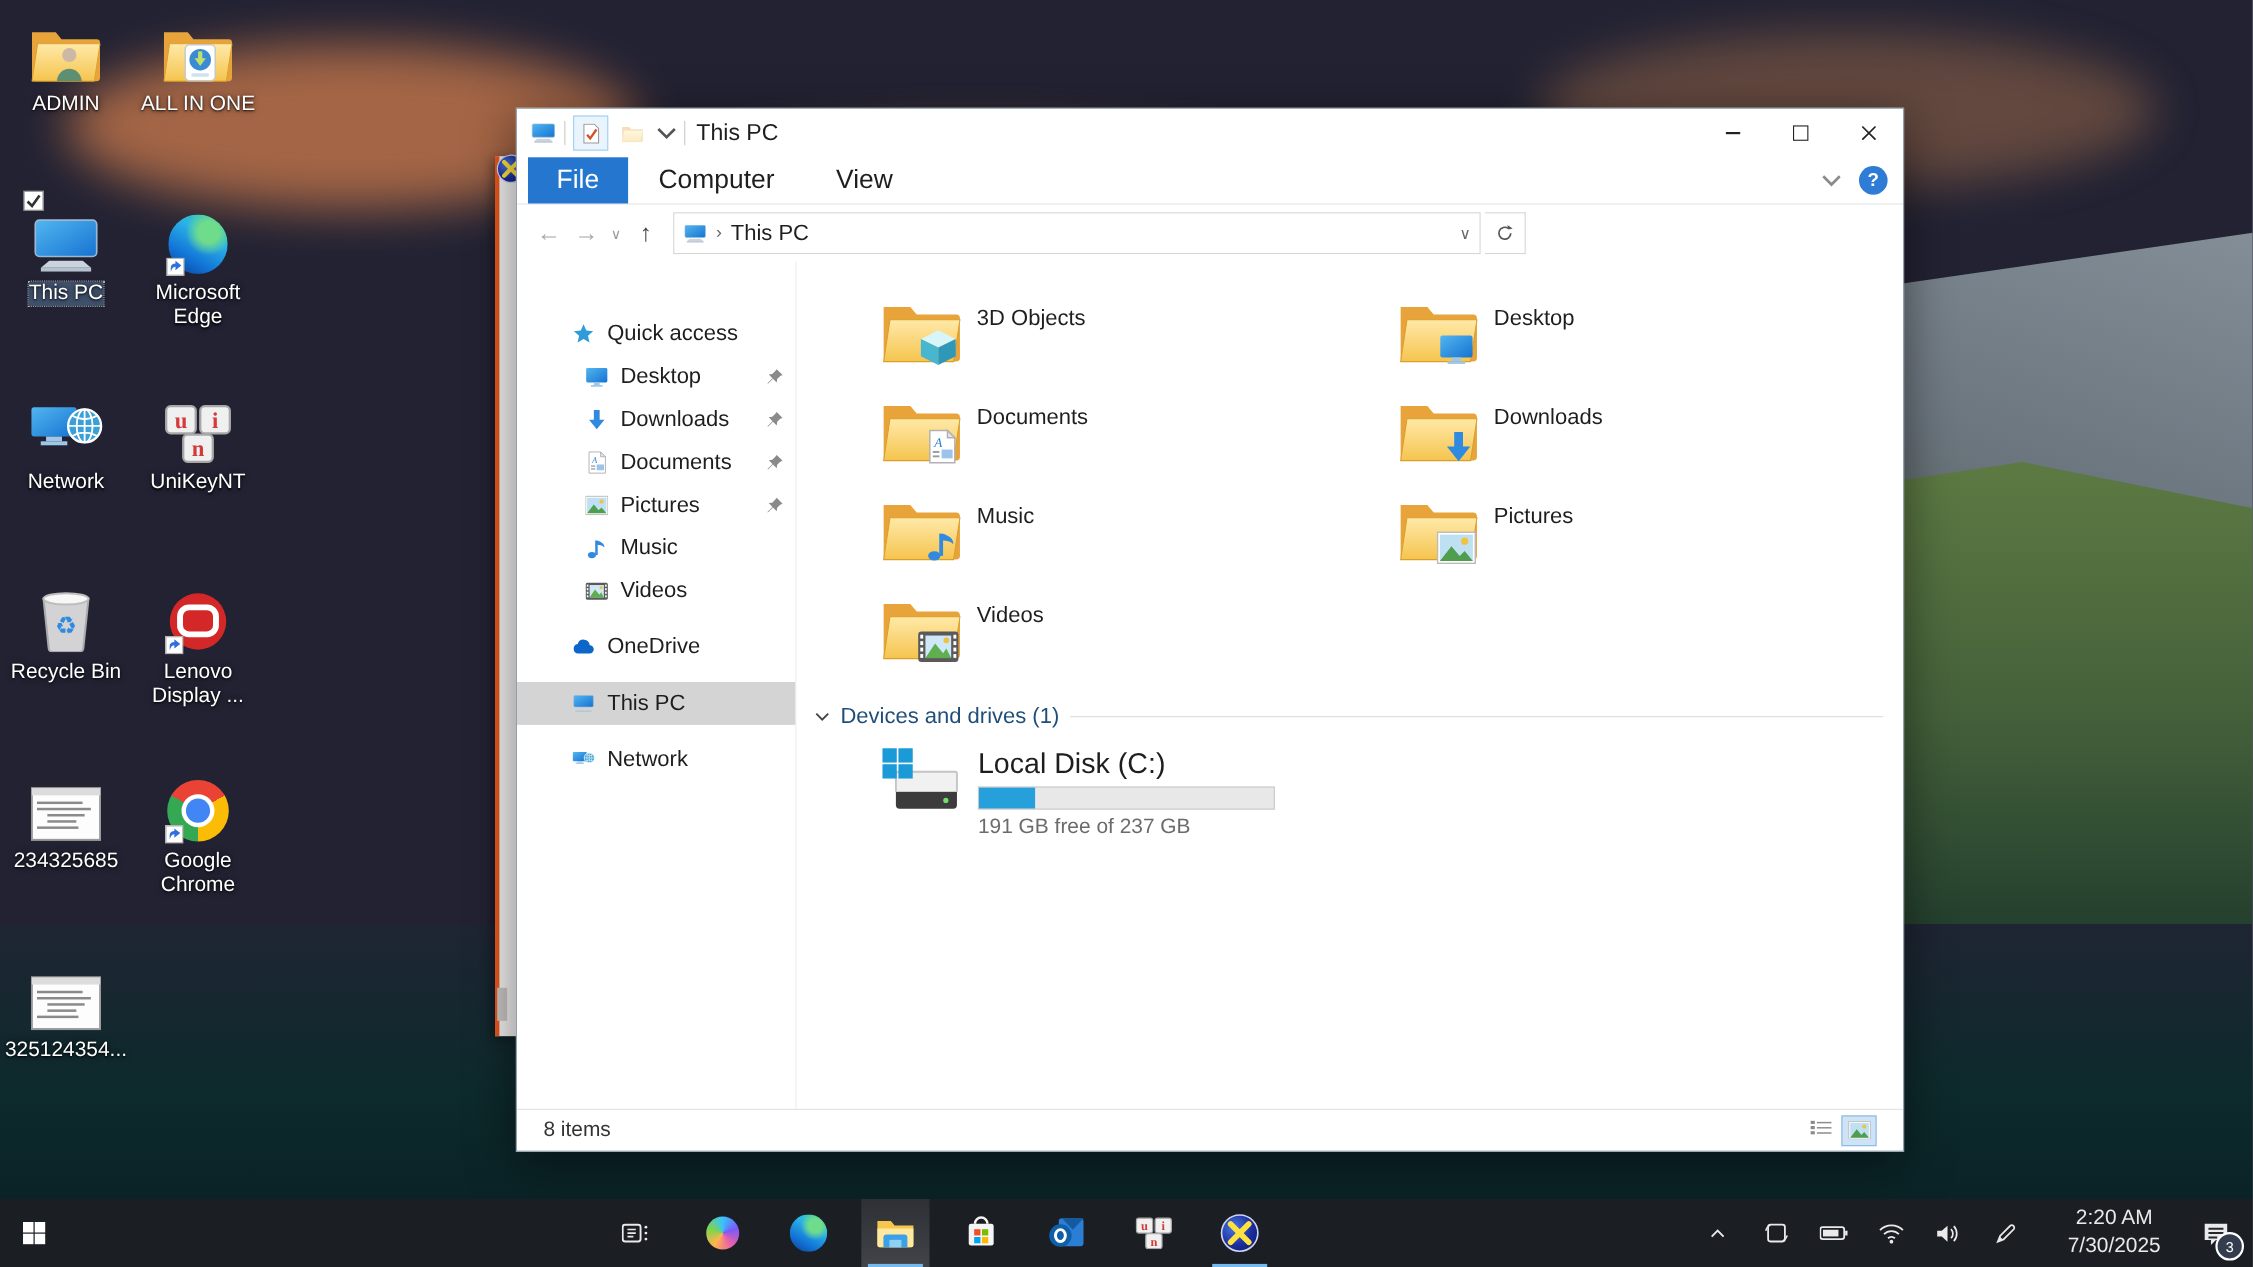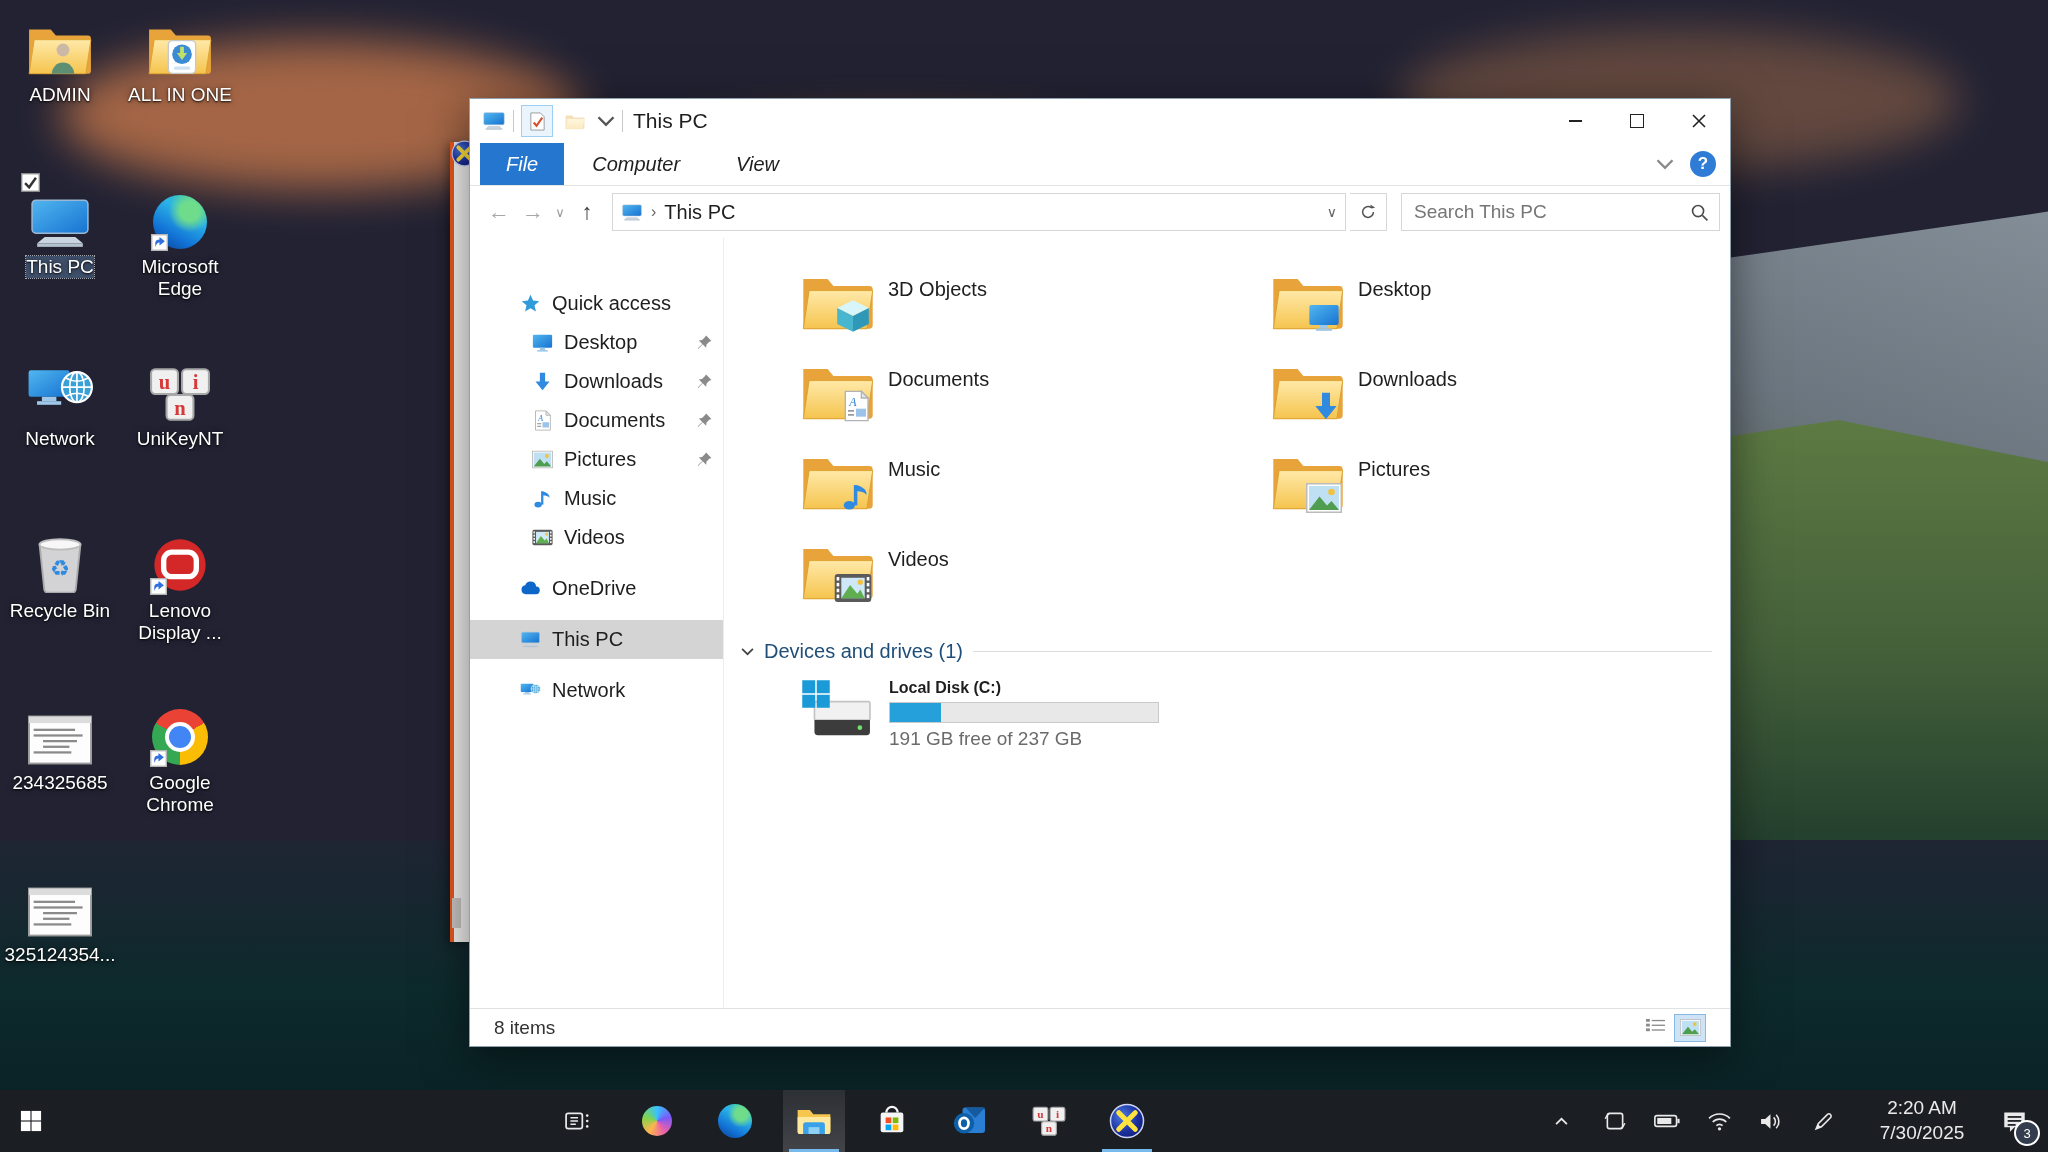--- a/index.html
+++ b/index.html
@@ -58,21 +58,21 @@
   .qat-btn{width:30px;height:30px;display:flex;align-items:center;justify-content:center;}
   .qat-hl{border:1px solid #9ecff2;background:#eaf4fd;}
   .title{font-size:21px;color:#1e1e1e;margin-left:10px;}
   .caption-btns{margin-left:auto;display:flex;height:44px;}
   .cap{width:62px;height:44px;display:flex;align-items:center;justify-content:center;}
   .min-glyph{width:13px;height:2px;background:#222;}
   .max-glyph{width:12px;height:12px;border:1.6px solid #222;}
   
   .tabs{height:42px;display:flex;align-items:stretch;background:#fff;
     border-bottom:1px solid #e4e4e4;position:relative;}
-  .tab{display:flex;align-items:center;padding:0 28px;font-size:20px;color:#1e1e1e;font-style:italic;}
+  .tab{display:flex;align-items:center;padding:0 28px;font-size:24px;color:#1e1e1e;}
   .tab-file{background:var(--filetab);color:#fff;margin-left:10px;padding:0 26px;}
   .ribbon-right{position:absolute;right:14px;top:0;height:42px;display:flex;align-items:center;gap:16px;}
   .chevdn{color:#8a8a8a;width:18px;height:12px;}
   .helpc{width:26px;height:26px;border-radius:50%;background:#2f7cd6;color:#fff;
     display:flex;align-items:center;justify-content:center;font-size:17px;font-weight:bold;}
   
   .addr{height:52px;display:flex;align-items:center;background:#fff;padding:0 10px 0 14px;gap:4px;}
   .navarrow{font-size:22px;color:#a8a8a8;width:30px;text-align:center;}
   .navarrow.up{color:#3d3d3d;}
   .smallv{font-size:13px;color:#9a9a9a;width:16px;text-align:center;}
@@ -109,21 +109,21 @@
   .tiles{margin-top:16px;display:grid;grid-template-columns:470px 470px;grid-auto-rows:88px;row-gap:2px;}
   .tile{display:flex;padding-left:64px;align-items:flex-start;gap:13px;}
   .tile-ic{width:74px;height:62px;position:relative;flex-shrink:0;}
   .tile-ic .base{width:74px;height:62px;}
   .tile-ic .ovl{right:3px;bottom:-1px;width:36px;height:32px;}
   .tname{font-size:20px;color:#1e1e1e;padding-top:8px;}
   .devices{margin-top:10px;}
   .drive{margin-top:14px;display:flex;padding-left:64px;gap:14px;align-items:flex-start;}
   .drive-ic{width:74px;height:66px;position:relative;flex-shrink:0;}
   .dmeta{display:flex;flex-direction:column;gap:5px;}
-  .dname{font-size:16px;color:#1e1e1e;font-weight:bold;}
+  .dname{font-size:26px;color:#1e1e1e;}
   .dbar{width:268px;height:19px;background:#e8e8e8;border:1px solid #c9c9c9;}
   .dfill{height:100%;background:var(--diskfill);}
   .dfree{font-size:19px;color:#6b6b6b;}
   
   .statusbar{height:37px;border-top:1px solid #e2e2e2;display:flex;align-items:center;
     padding:0 24px;font-size:19px;color:#333;}
   .viewbtns{margin-left:auto;display:flex;gap:4px;}
   .vb{width:30px;height:26px;display:flex;align-items:center;justify-content:center;}
   .vb.sel{background:#cfe3f7;border:1px solid #88b8e0;}
   
@@ -611,26 +611,20 @@
         </svg>
       <span style="color:#666;font-size:16px">›</span>
       <span class="crumb">This PC</span>
       <span class="caret">∨</span>
     </div>
     <div class="refbox">
       <svg width="18" height="18">
           <use href="#refresh"></use>
         </svg>
     </div>
-    <div class="searchbox">
-      <input placeholder="Search This PC" style="">
-      <svg class="mag" width="19" height="19">
-          <use href="#magnifier"></use>
-        </svg>
-    </div>
   </div>
 
   <div class="wbody">
     <div class="navpane">
       <div class="nrow">
         <svg class="nico">
             <use href="#star"></use>
           </svg>
         <span>Quick access</span>
       </div>

